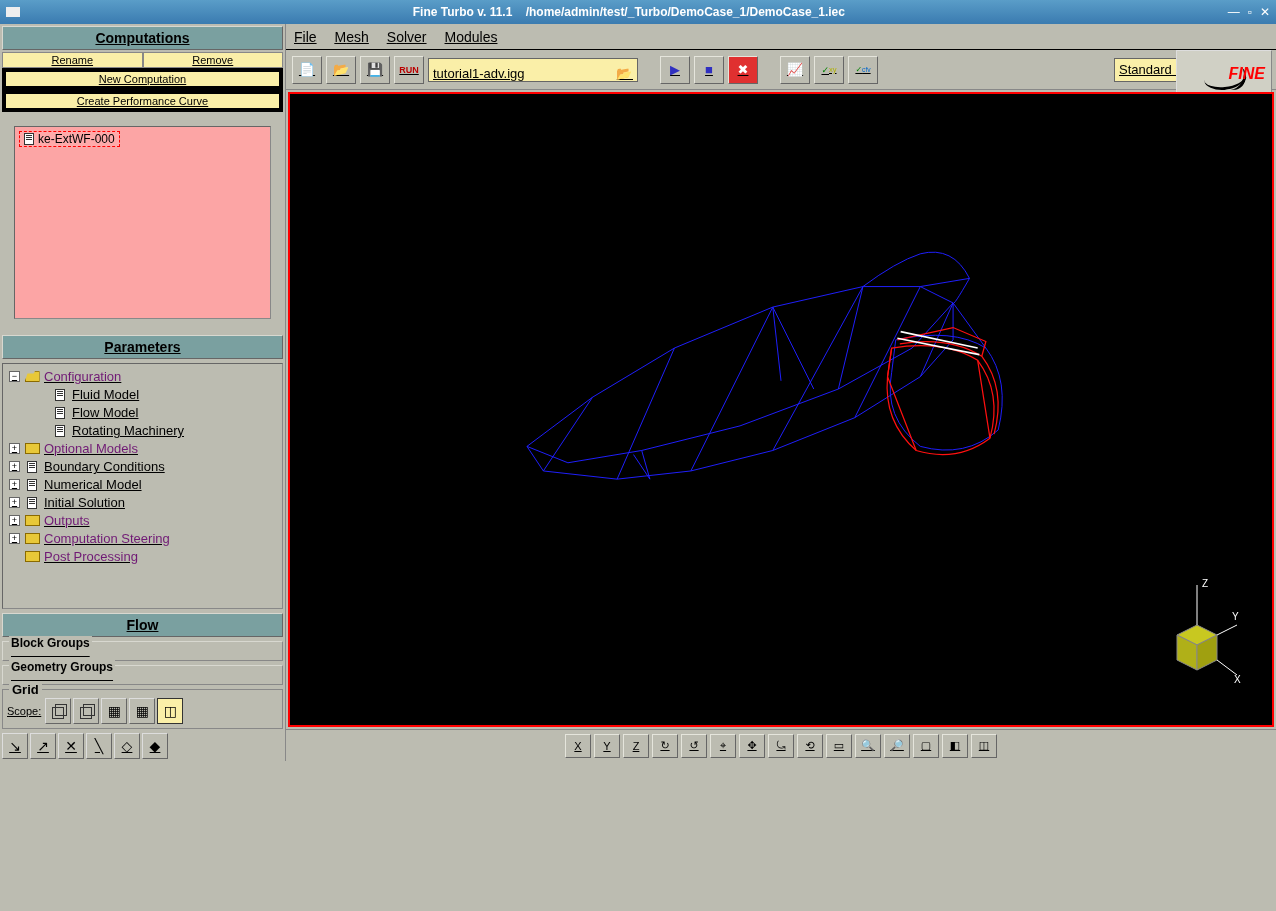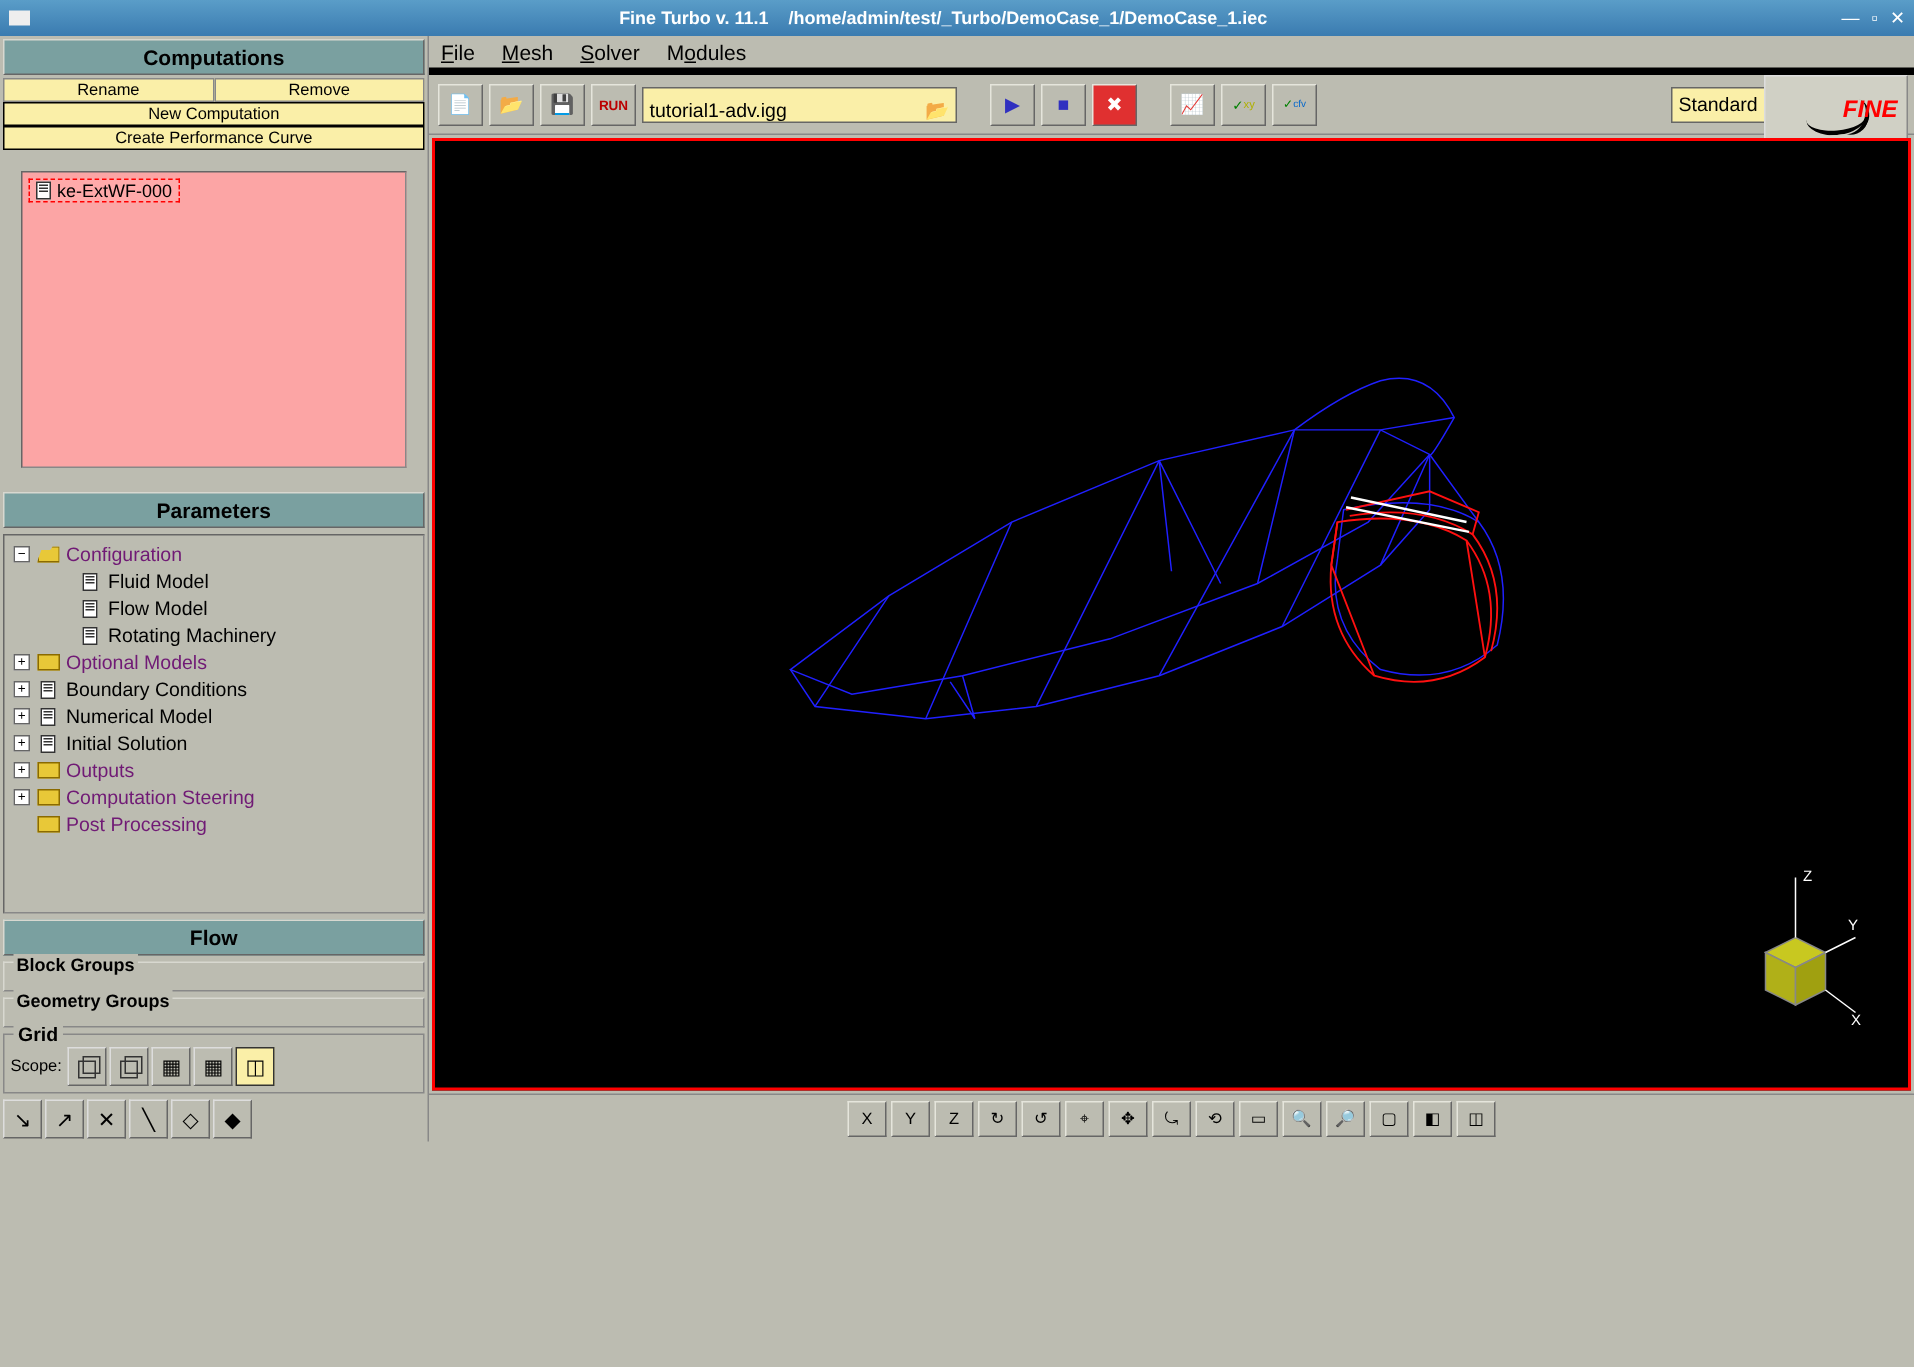--- a/index.html
+++ b/index.html
@@ -3,28 +3,28 @@
 <meta charset="utf-8">
 <style>
 * { box-sizing: border-box; margin: 0; padding: 0; font-family: Arial, sans-serif; }
 body { width: 1276px; height: 911px; background: #bcbcb1; overflow: hidden; }
 
 .titlebar { height: 24px; background: linear-gradient(#5a9dc8, #3a7bb0); display: flex; align-items: center; color: white; font-size: 12px; font-weight: bold; padding: 0 6px; }
 .titlebar .app-icon { width: 14px; height: 10px; background: #eee; margin-right: 10px; }
 .titlebar .title-text { flex: 1; text-align: center; }
 .titlebar .win-controls { display: flex; gap: 8px; font-weight: normal; cursor: pointer; }
 
-.main { display: flex; height: 737px; }
+.main { display: flex; height: 737px; text-decoration: underline; }
 
 
 .left-panel { width: 286px; background: #bcbcb1; display: flex; flex-direction: column; border-right: 1px solid #888; }
 .panel-header { background: #7aa0a0; border: 1px solid #666; border-top: 1px solid #d8d8d0; border-left: 1px solid #d8d8d0; text-align: center; font-size: 14px; font-weight: bold; padding: 3px 0; margin: 2px; }
 .btn-row { display: flex; margin: 0 2px; }
 .btn-row .btn { flex: 1; background: #faefa8; border: 1px solid #888; font-size: 11px; text-align: center; padding: 1px 0; cursor: pointer; }
-.btn-full { margin: 0 2px; background: #faefa8; border: 1px solid #000000; font-size: 11px; text-align: center; padding: 1px 0; cursor: pointer; }
+.btn-full { margin: 0 2px; background: #faefa8; border: 4px solid #000000; font-size: 11px; text-align: center; padding: 1px 0; cursor: pointer; }
 .comp-list { margin: 14px; background: #fca5a5; border: 1px solid #888; border-top: 1px solid #666; border-left: 1px solid #666; height: 256px; padding: 4px; }
 .comp-item { display: inline-flex; align-items: center; background: #ffaaaa; border: 1px dashed red; padding: 0 4px; font-size: 12px; gap: 4px; }
 .doc-icon { width: 10px; height: 12px; background: white; border: 1px solid #333; position: relative; }
 .doc-icon::before { content: ''; position: absolute; top: 1px; left: 1px; right: 1px; height: 1px; background: #333; box-shadow: 0 2px 0 #333, 0 4px 0 #333; }
 
 .param-tree { margin: 2px; background: #bcbcb1; border: 1px solid #888; border-top: 1px solid #666; border-left: 1px solid #666; height: 328px; padding: 4px 6px; font-size: 13px; overflow: hidden; }
 .tree-row { display: flex; align-items: center; height: 18px; cursor: pointer; }
 .tree-row .exp { width: 11px; height: 11px; border: 1px solid #666; background: white; font-size: 9px; line-height: 8px; text-align: center; margin-right: 4px; }
 .tree-row .noexp { width: 11px; margin-right: 4px; }
 .tree-row .ficon { width: 16px; height: 13px; margin-right: 4px; display: flex; align-items: center; justify-content: center; }
@@ -38,21 +38,21 @@
 .grid-group { border: 1px solid #888; margin: 2px; padding: 8px 4px 4px 4px; font-size: 12px; position: relative; }
 .grid-group .legend { position: absolute; top: -8px; left: 6px; background: #bcbcb1; font-weight: bold; padding: 0 3px; font-size: 13px; }
 .scope-row { display: flex; align-items: center; gap: 2px; }
 .scope-row .lbl { font-size: 11px; margin-right: 2px; }
 .tool-btn { width: 26px; height: 26px; border: 1px solid #666; border-top-color: #ddd; border-left-color: #ddd; background: #bcbcb1; display: flex; align-items: center; justify-content: center; font-size: 14px; cursor: pointer; }
 .tool-btn.active { background: #faefa8; border: 1px solid #333; }
 .tool-row { display: flex; gap: 2px; margin: 2px; }
 
 
 .right-panel { flex: 1; display: flex; flex-direction: column; background: #bcbcb1; }
-.menubar { height: 26px; display: flex; align-items: center; padding: 0 8px; gap: 18px; font-size: 14px; border-bottom: 5px solid #000000; background: #bcbcb1; }
+.menubar { height: 26px; display: flex; align-items: center; padding: 0 8px; gap: 18px; font-size: 14px; border-bottom: 1px solid #000000; background: #bcbcb1; }
 .menubar .menu-item { cursor: pointer; }
 .menubar .menu-item .ul { text-decoration: underline; }
 
 .toolbar { height: 40px; display: flex; align-items: center; padding: 0 6px; gap: 4px; background: #bcbcb1; border-bottom: 1px solid #888; }
 .toolbar .tb-btn { width: 30px; height: 28px; border: 1px solid #666; border-top-color: #e5e5dc; border-left-color: #e5e5dc; background: #bcbcb1; display: flex; align-items: center; justify-content: center; cursor: pointer; font-size: 13px; }
 .toolbar .file-field { flex: 0 0 210px; height: 24px; background: #faefa8; border: 1px solid #666; display: flex; align-items: flex-end; padding: 0 4px; font-size: 13px; }
 .toolbar .file-field .open-ico { margin-left: auto; }
 .toolbar .gap { width: 14px; }
 .toolbar .spacer { flex: 1; }
 .toolbar .mode-field { width: 130px; height: 24px; background: #faefa8; border: 1px solid #666; display: flex; align-items: center; padding: 0 4px; font-size: 13px; }

